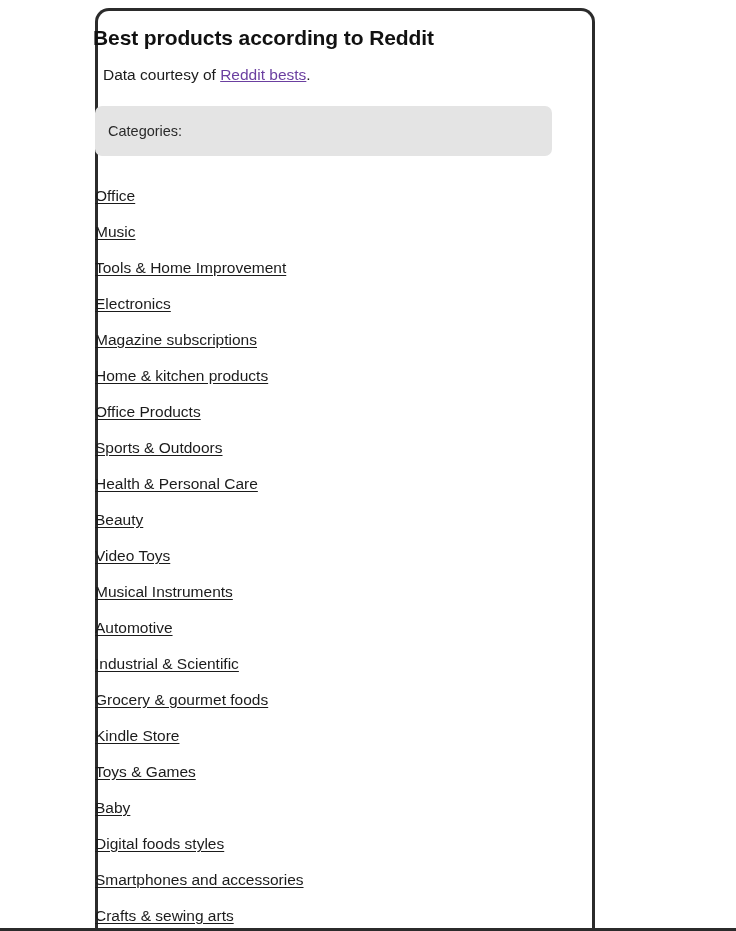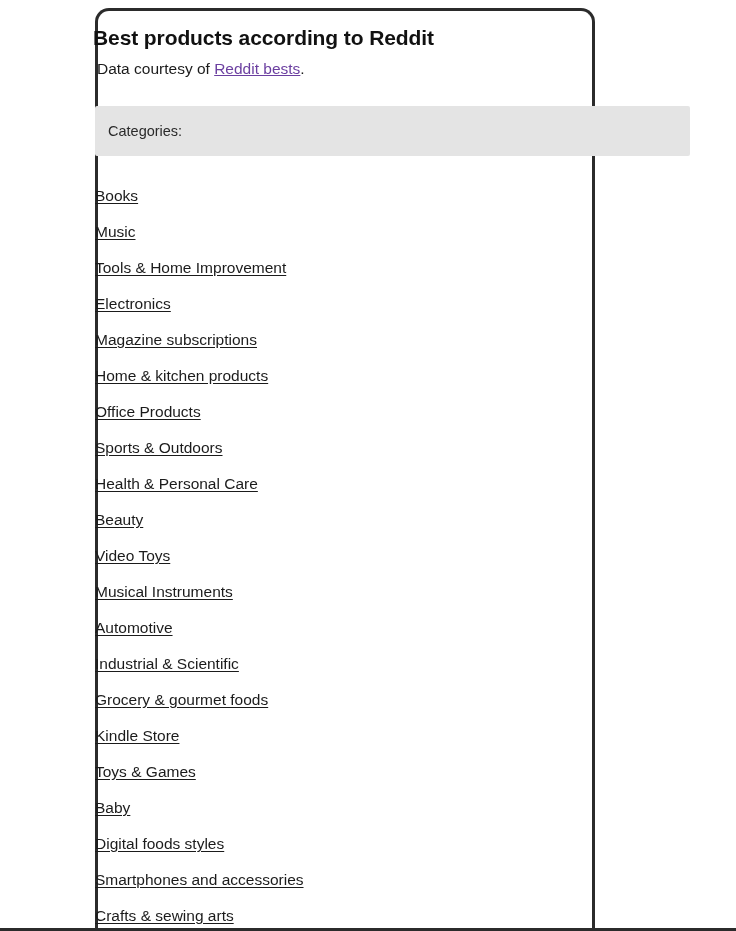--- a/index.html
+++ b/index.html
@@ -47,40 +47,40 @@
     font-weight: bold;
     color: #111111;
     letter-spacing: -0.1px;
     white-space: nowrap;
   }
 
   .subtitle {
     position: absolute;
     left: 95px;
     top: 58px;
-    margin: 2px;
+    margin: 8px;
     font-size: 15.5px;
     color: #1b1b1b;
     white-space: nowrap;
     text-align: right;
   }
   .subtitle .credit-link {
     color: #6b3fa0;
     text-decoration: underline;
   }
 
   .categories-box {
     position: absolute;
     left: 95px;
     top: 106px;
-    width: 595px;
+    width: 457px;
     height: 50px;
     box-sizing: border-box;
     background: #e4e4e4;
-    border-radius: 2px;
+    border-radius: 7px;
     display: flex;
     align-items: center;
   }
   .categories-label {
     margin-left: 13px;
     font-size: 14.5px;
     color: #2a2a2a;
   }
 
   .category-list {
@@ -125,21 +125,21 @@
 
   <p class="subtitle">
     <span>Data courtesy of </span><a class="credit-link">Reddit bests</a><span>.</span>
   </p>
 
   <div class="categories-box">
     <span class="categories-label">Categories:</span>
   </div>
 
   <ul class="category-list" id="category-list">
-      <li><a class="category-link">Books</a></li>
+      <li><a class="category-link">Office</a></li>
       <li><a class="category-link">Music</a></li>
       <li><a class="category-link">Tools &amp; Home Improvement</a></li>
       <li><a class="category-link">Electronics</a></li>
       <li><a class="category-link">Magazine subscriptions</a></li>
       <li><a class="category-link">Home &amp; kitchen products</a></li>
       <li><a class="category-link">Office Products</a></li>
       <li><a class="category-link">Sports &amp; Outdoors</a></li>
       <li><a class="category-link">Health &amp; Personal Care</a></li>
       <li><a class="category-link">Beauty</a></li>
       <li><a class="category-link">Video Toys</a></li>

